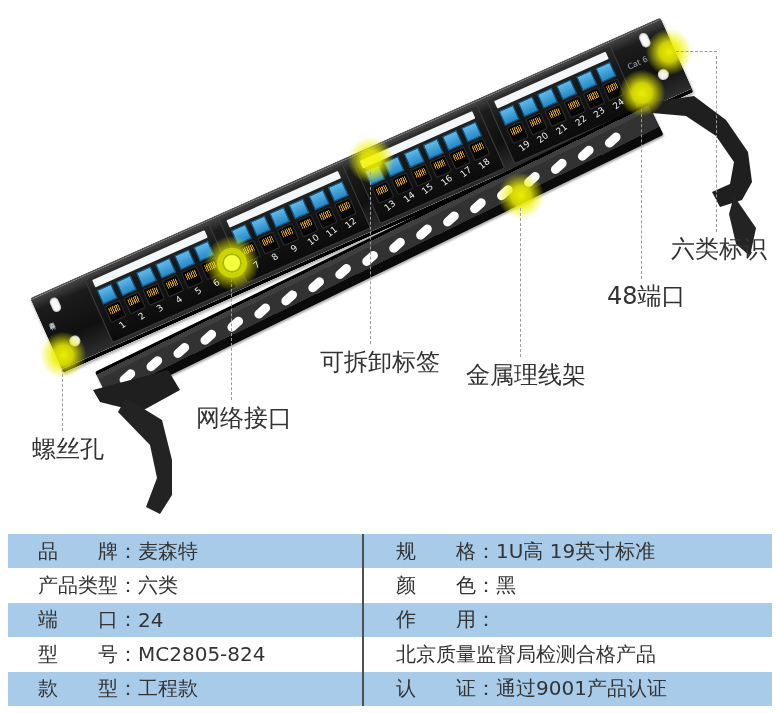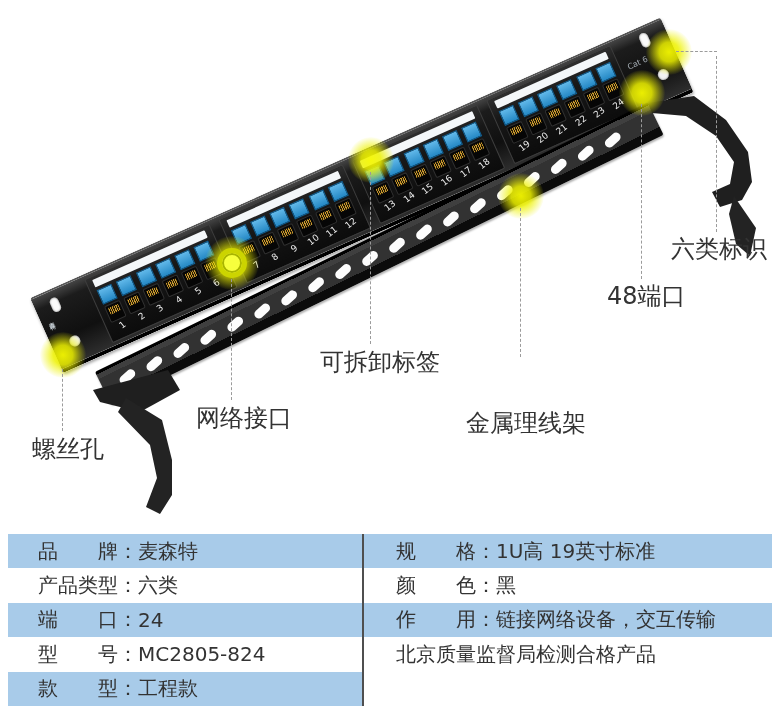--- a/index.html
+++ b/index.html
@@ -68,21 +68,21 @@
   #dl-cable{left:520px;top:208px;height:149px;}
   #dl-48{left:641px;top:104px;height:175px;}
   #dl-cat6v{left:716px;top:56px;height:176px;}
   #dl-cat6h{left:676px;top:51px;width:41px;}
 
   
   .callout-label{position:absolute;font-size:24px;color:#333;white-space:nowrap;}
   #co-screw{left:32px;top:433px;}
   #co-network{left:196px;top:402px;}
   #co-removable{left:320px;top:346px;}
-  #co-cable{left:466px;top:359px;margin-top:48px;}
+  #co-cable{left:466px;top:359px;}
   #co-48{left:607px;top:280px;}
   #co-cat6{left:671px;top:233px;}
 
   
   .spec{position:absolute;left:8px;top:534px;width:764px;height:172px;font-size:20px;color:#333;}
   .tcol{position:absolute;top:0;height:100%;display:grid;grid-template-rows:repeat(5,1fr);text-align:center;}
   .tcol.left{left:0;width:354px;}
   .tcol.right{left:356px;width:408px;}
   .trow{display:flex;align-items:center;padding-left:30px;white-space:pre;}
   .tcol.right .trow{padding-left:32px;}
@@ -326,17 +326,18 @@
       <div class="trow blue"><span>品　　牌：</span><span>麦森特</span></div>
       <div class="trow"><span>产品类型：</span><span>六类</span></div>
       <div class="trow blue"><span>端　　口：</span><span>24</span></div>
       <div class="trow"><span>型　　号：</span><span>MC2805-824</span></div>
       <div class="trow blue"><span>款　　型：</span><span>工程款</span></div>
     </div>
     <div class="tdivider"></div>
     <div class="tcol right">
       <div class="trow blue"><span>规　　格：</span><span>1U高 19英寸标准</span></div>
       <div class="trow"><span>颜　　色：</span><span>黑</span></div>
-      <div class="trow blue"><span>作　　用：</span><span>链接网络设备，交互传输</span></div>
+      <div class="trow blue"><span>作　　用：</span></div>
       <div class="trow"><span>北京质量监督局检测合格产品</span></div>
+      <div class="trow blue"><span>认　　证：</span><span>通过9001产品认证</span></div>
     </div>
   </div>
 </div>
 
 </body></html>

